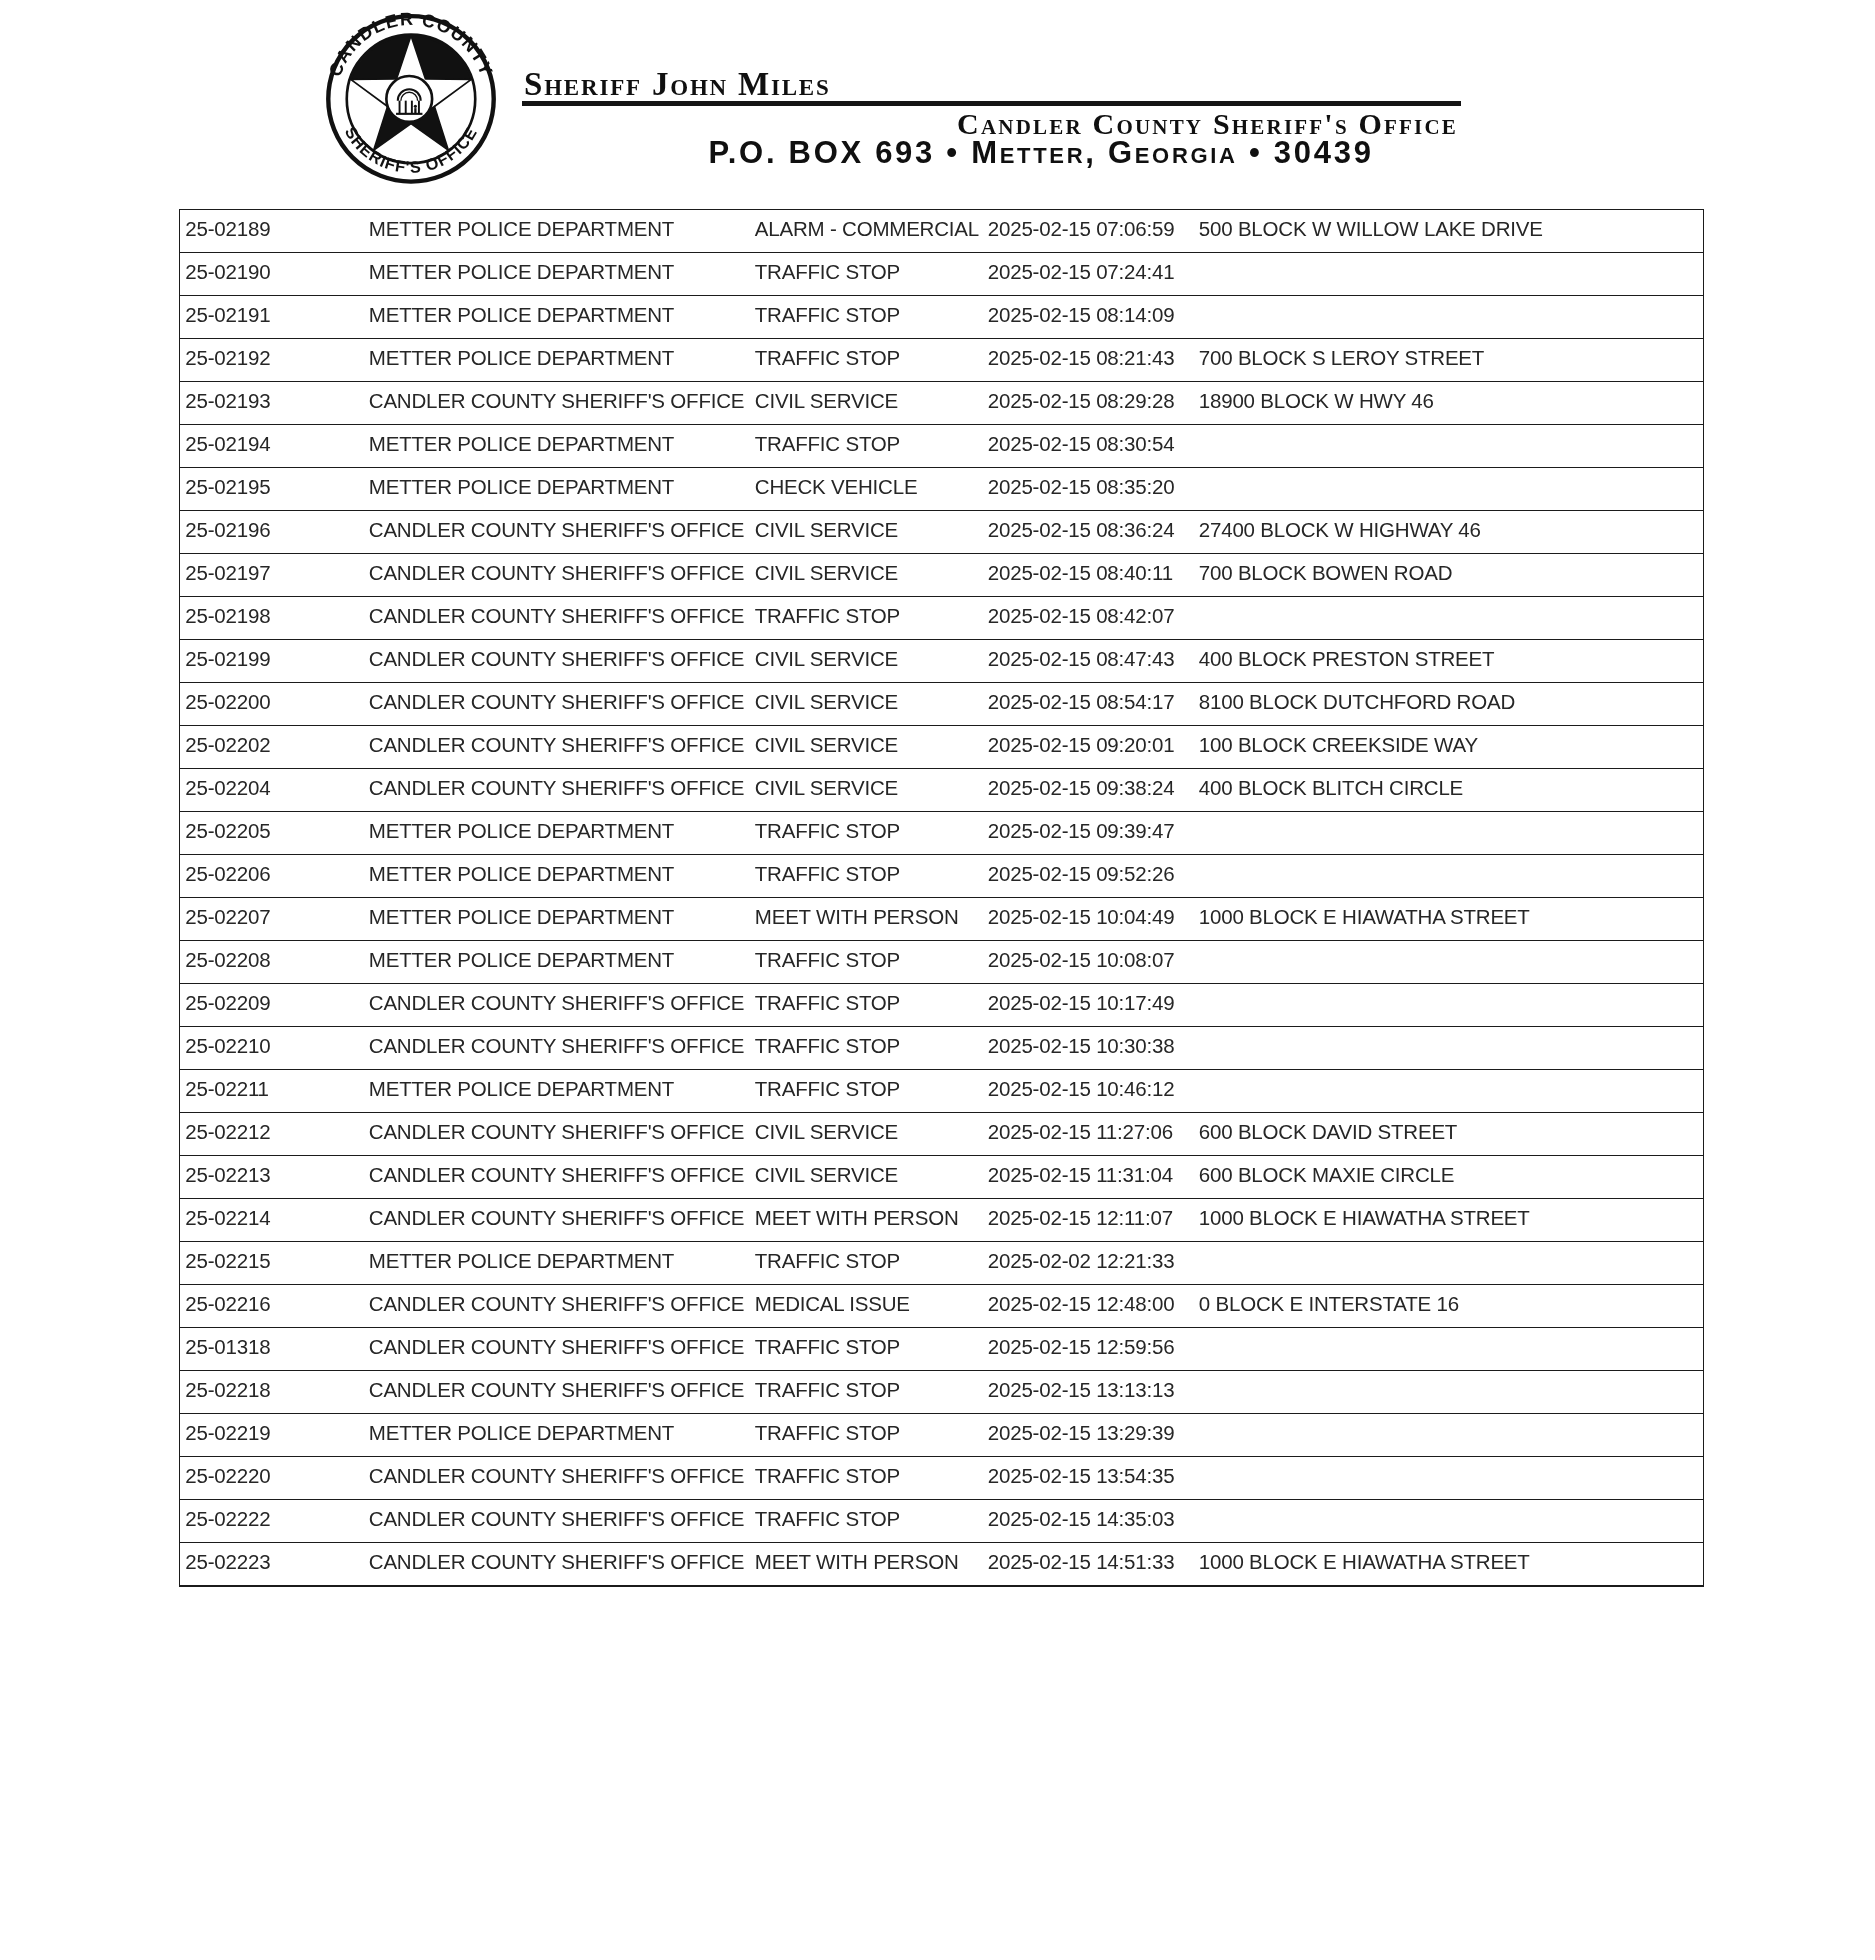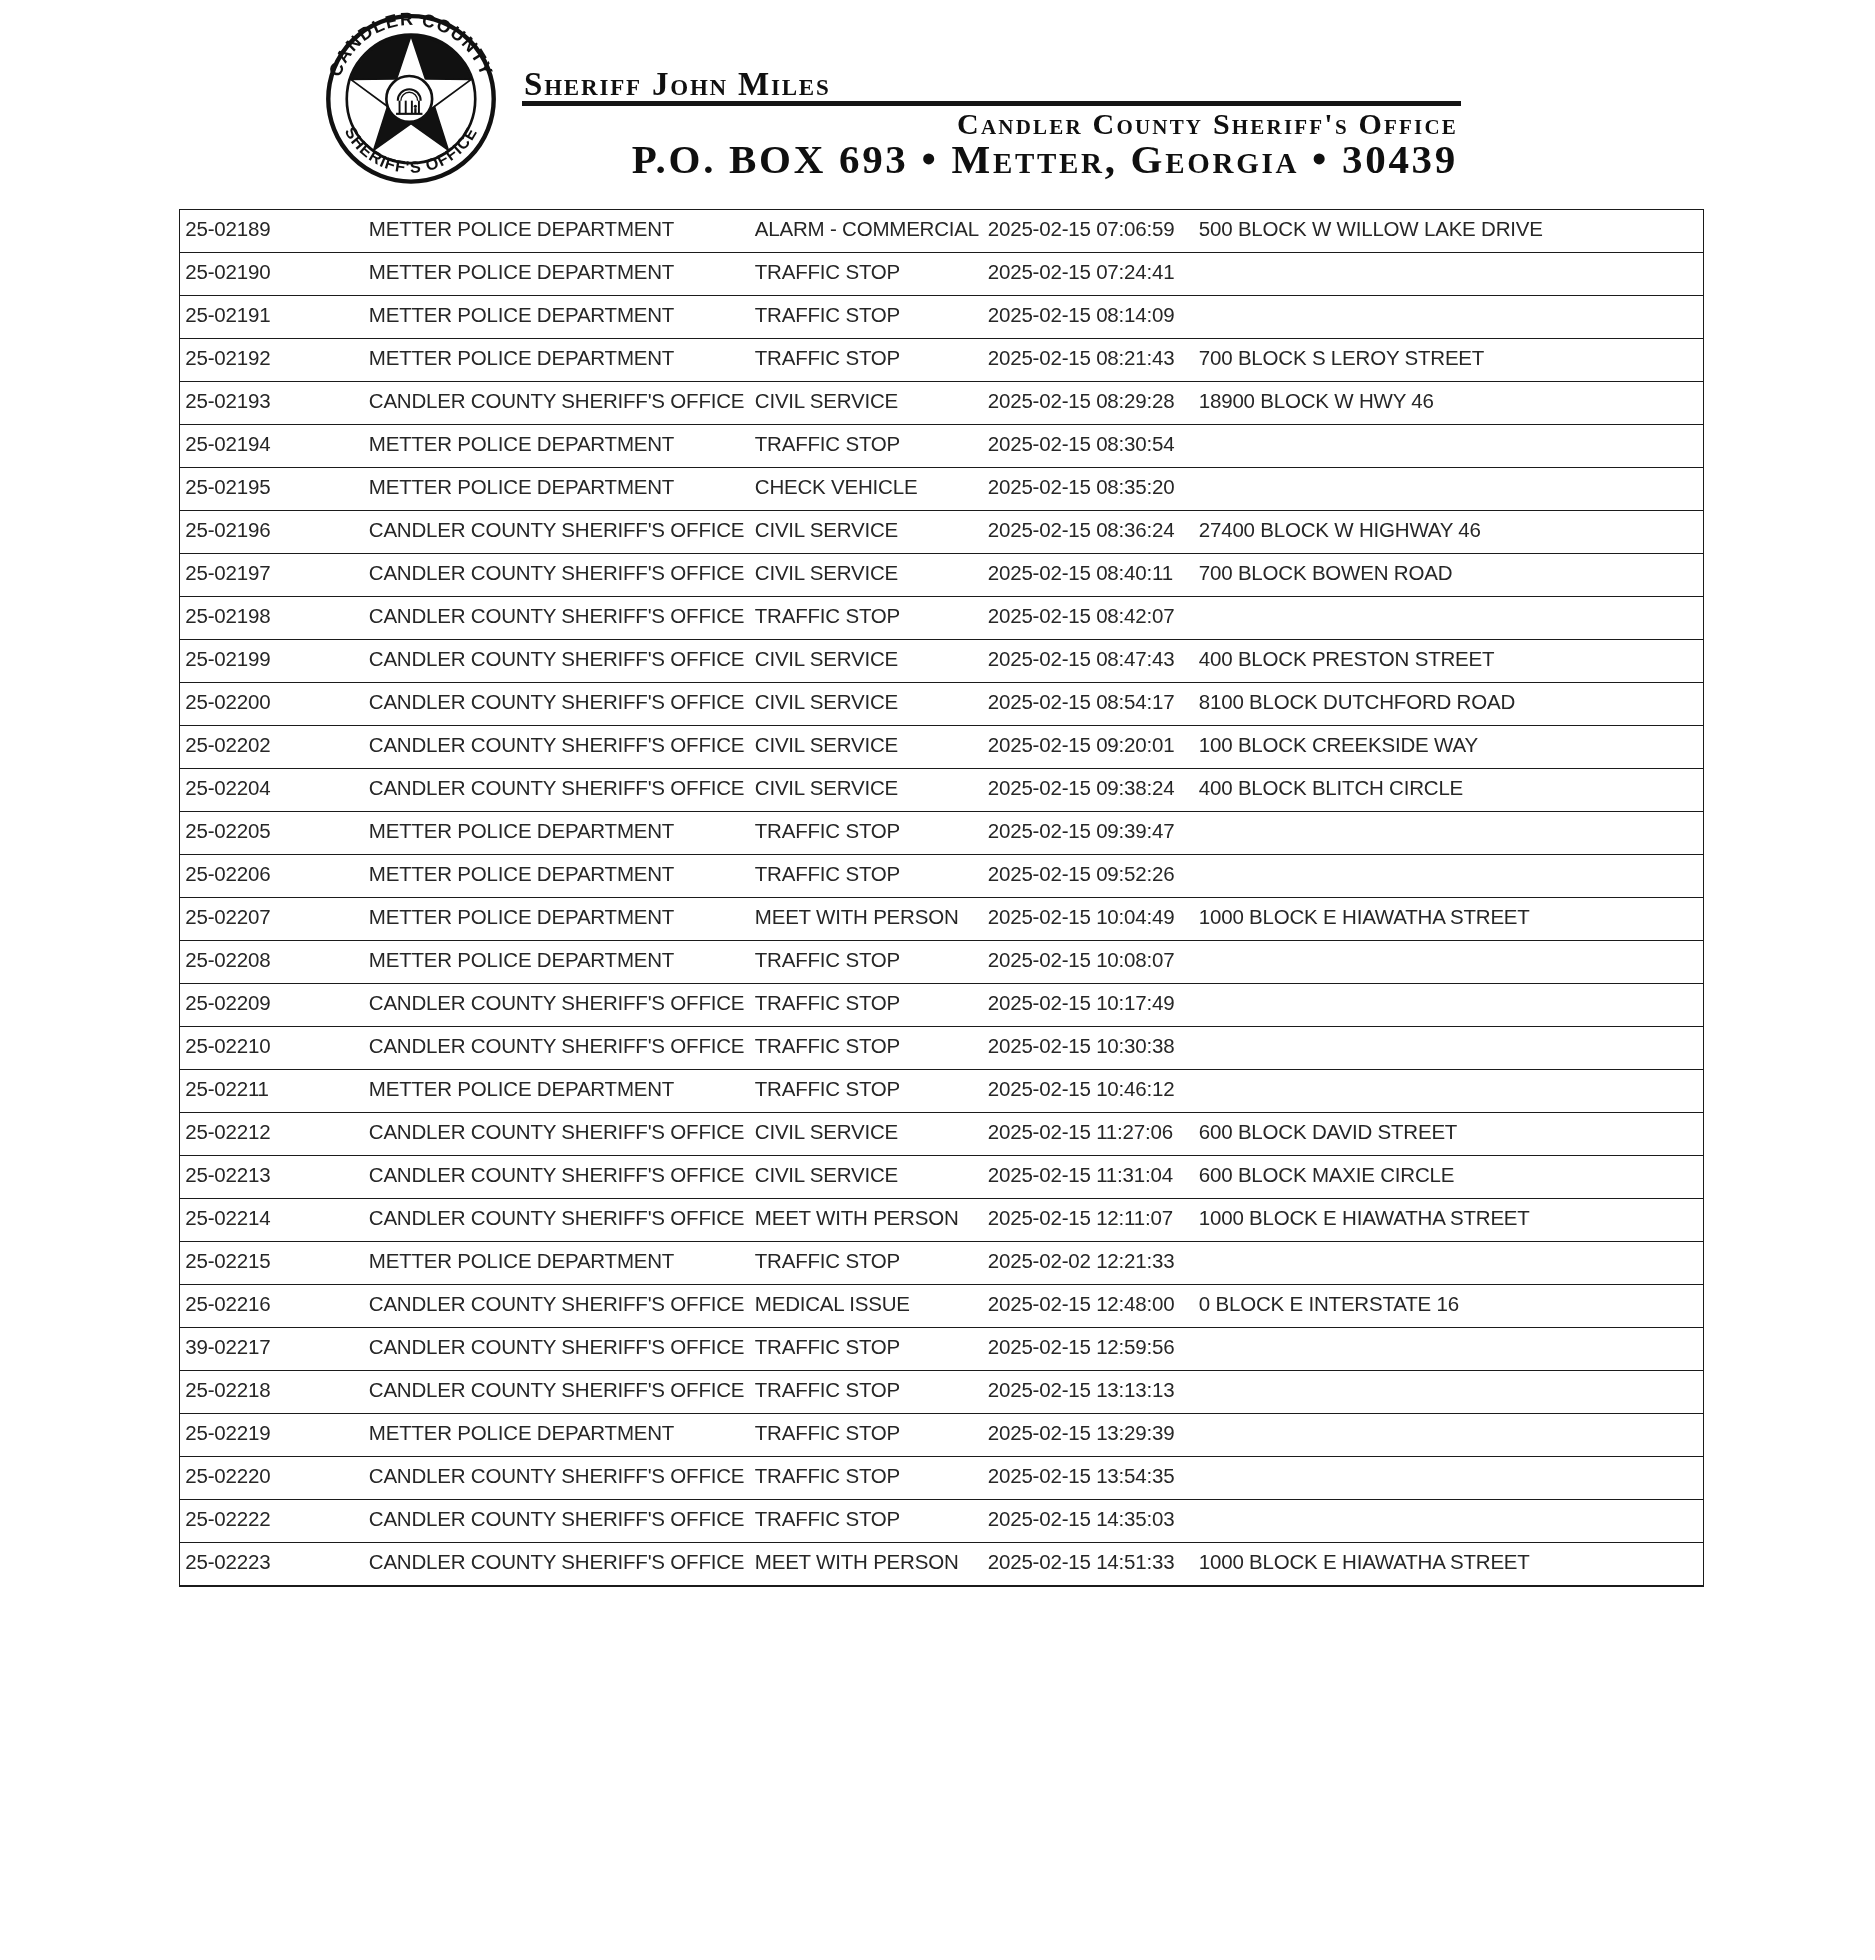--- a/index.html
+++ b/index.html
@@ -17,23 +17,23 @@
     color:#101010; white-space:nowrap;
   }
   .header-rule { position:absolute; left:522px; top:101px; width:939px; height:4.5px; background:#141414; }
   .office-name {
     position:absolute; left:624px; top:107px; width:834px; text-align:right;
     font-family:"Liberation Serif","DejaVu Serif",serif;
     font-weight:700; font-variant:small-caps; font-size:30px; letter-spacing:2.2px;
     color:#101010; white-space:nowrap;
   }
   .office-address {
-    position:absolute; left:624px; top:135px; width:834px; text-align:right;
-    font-family:Liberation Serif, serif;
-    font-weight:700; font-variant:small-caps; font-size:41px; letter-spacing:2.7px;
+    position:absolute; left:624px; top:135px; width:834px; text-align:center;
+    font-family:Liberation Sans, sans-serif;
+    font-weight:700; font-variant:small-caps; font-size:31px; letter-spacing:2.7px;
     color:#101010; white-space:nowrap;
   }
   
   table.log {
     position:absolute; left:179px; top:209px; width:1524px;
     table-layout:fixed; border-collapse:collapse;
     border:1.8px solid #1b1b1b; border-bottom-width:2.7px;
   }
   table.log td {
     position:relative; height:43px; vertical-align:top;
@@ -319,21 +319,21 @@
 
         <tr>
           <td class="c0">25-02216</td>
           <td class="c1">CANDLER COUNTY SHERIFF'S OFFICE</td>
           <td class="c2">MEDICAL ISSUE</td>
           <td class="c3">2025-02-15 12:48:00</td>
           <td class="c4">0 BLOCK E INTERSTATE 16</td>
         </tr>
 
         <tr>
-          <td class="c0">39-02217</td>
+          <td class="c0">25-01318</td>
           <td class="c1">CANDLER COUNTY SHERIFF'S OFFICE</td>
           <td class="c2">TRAFFIC STOP</td>
           <td class="c3">2025-02-15 12:59:56</td>
           <td class="c4"></td>
         </tr>
 
         <tr>
           <td class="c0">25-02218</td>
           <td class="c1">CANDLER COUNTY SHERIFF'S OFFICE</td>
           <td class="c2">TRAFFIC STOP</td>

